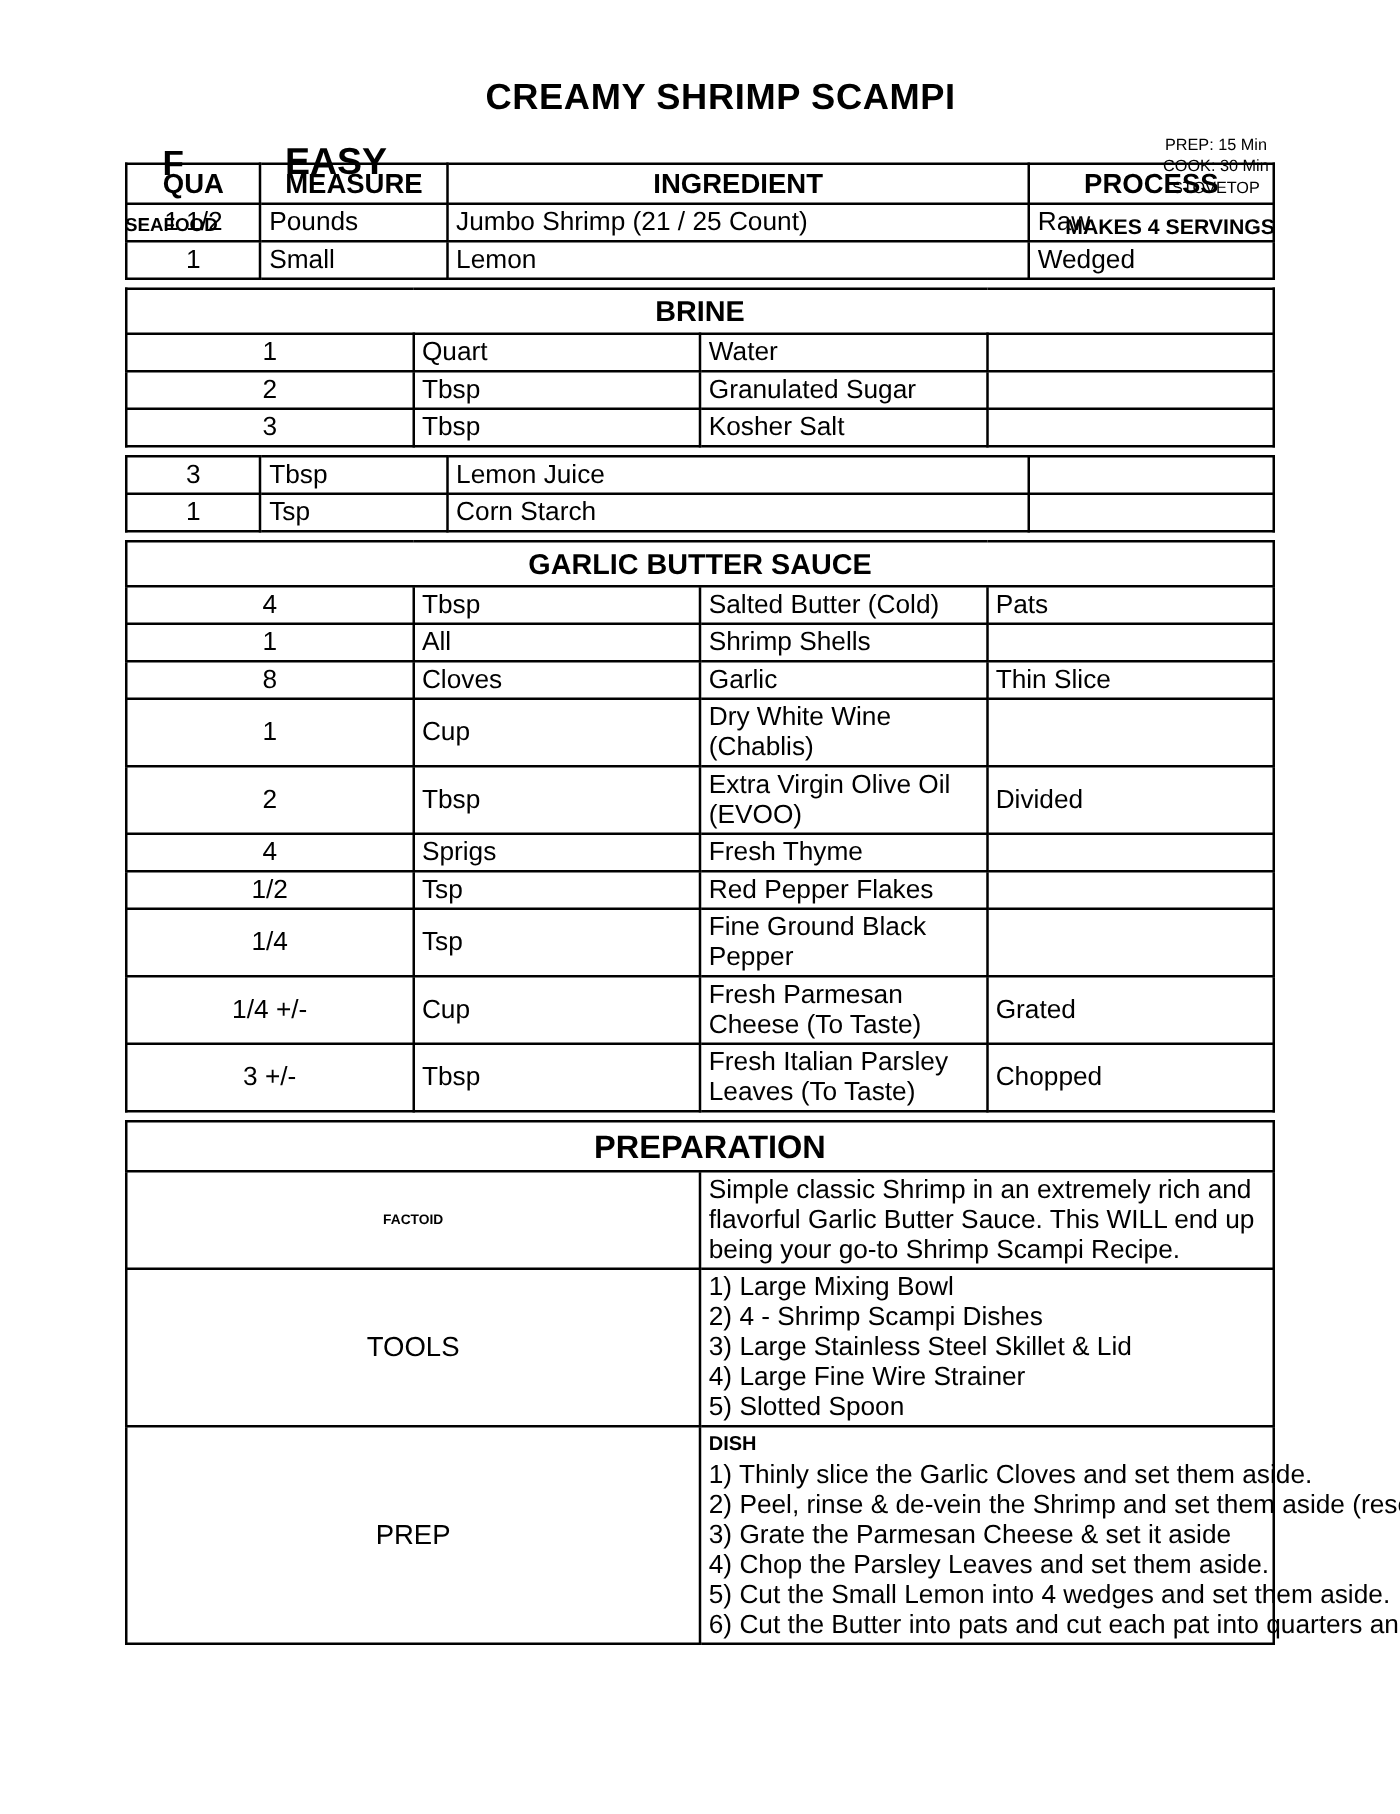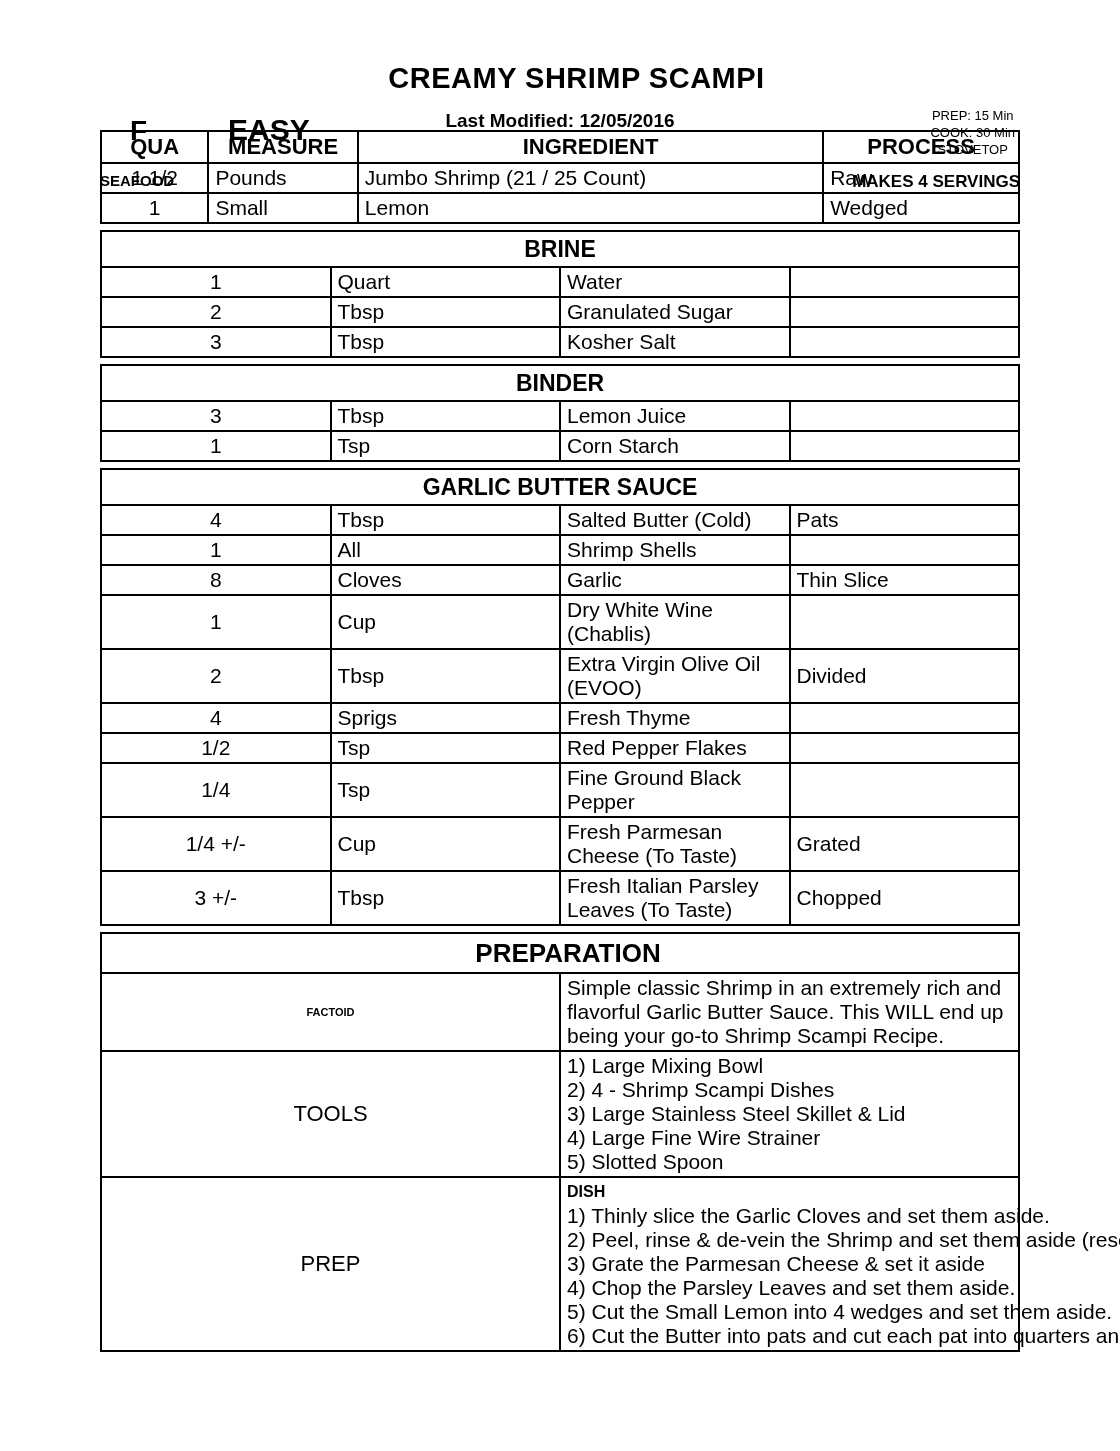--- a/index.html
+++ b/index.html
@@ -150,21 +150,20 @@
   .prep-body div { white-space: nowrap; }
   .prep-body .wrap { white-space: normal; }
 </style>
 </head>
 <body>
 
 <div class="page">
 
   <div class="header">
     <div class="title">CREAMY SHRIMP SCAMPI</div>
-    <div class="last-modified">Last Modified: 12/05/2016</div>
     <div class="grade">F</div>
     <div class="difficulty">EASY</div>
     <div class="timing">
       <div>PREP: 15 Min</div>
       <div>COOK: 30 Min</div>
       <div>STOVETOP</div>
     </div>
     <div class="category">SEAFOOD</div>
     <div class="servings">MAKES 4 SERVINGS</div>
   </div>
@@ -229,23 +228,20 @@
   <table class="tbl gap">
       <tbody>
         <tr class="gap">
           <td colspan="4"></td>
         </tr>
       </tbody>
     </table>
 
   <table class="tbl">
     <tbody>
-        <tr class="section-band">
-      <td colspan="4">BINDER</td>
-    </tr>
     <tr>
       <td class="col-qua">3</td>
       <td class="col-meas">Tbsp</td>
       <td class="col-ing">Lemon Juice</td>
       <td class="col-proc"></td>
     </tr>
     <tr>
       <td class="col-qua">1</td>
       <td class="col-meas">Tsp</td>
       <td class="col-ing">Corn Starch</td>

